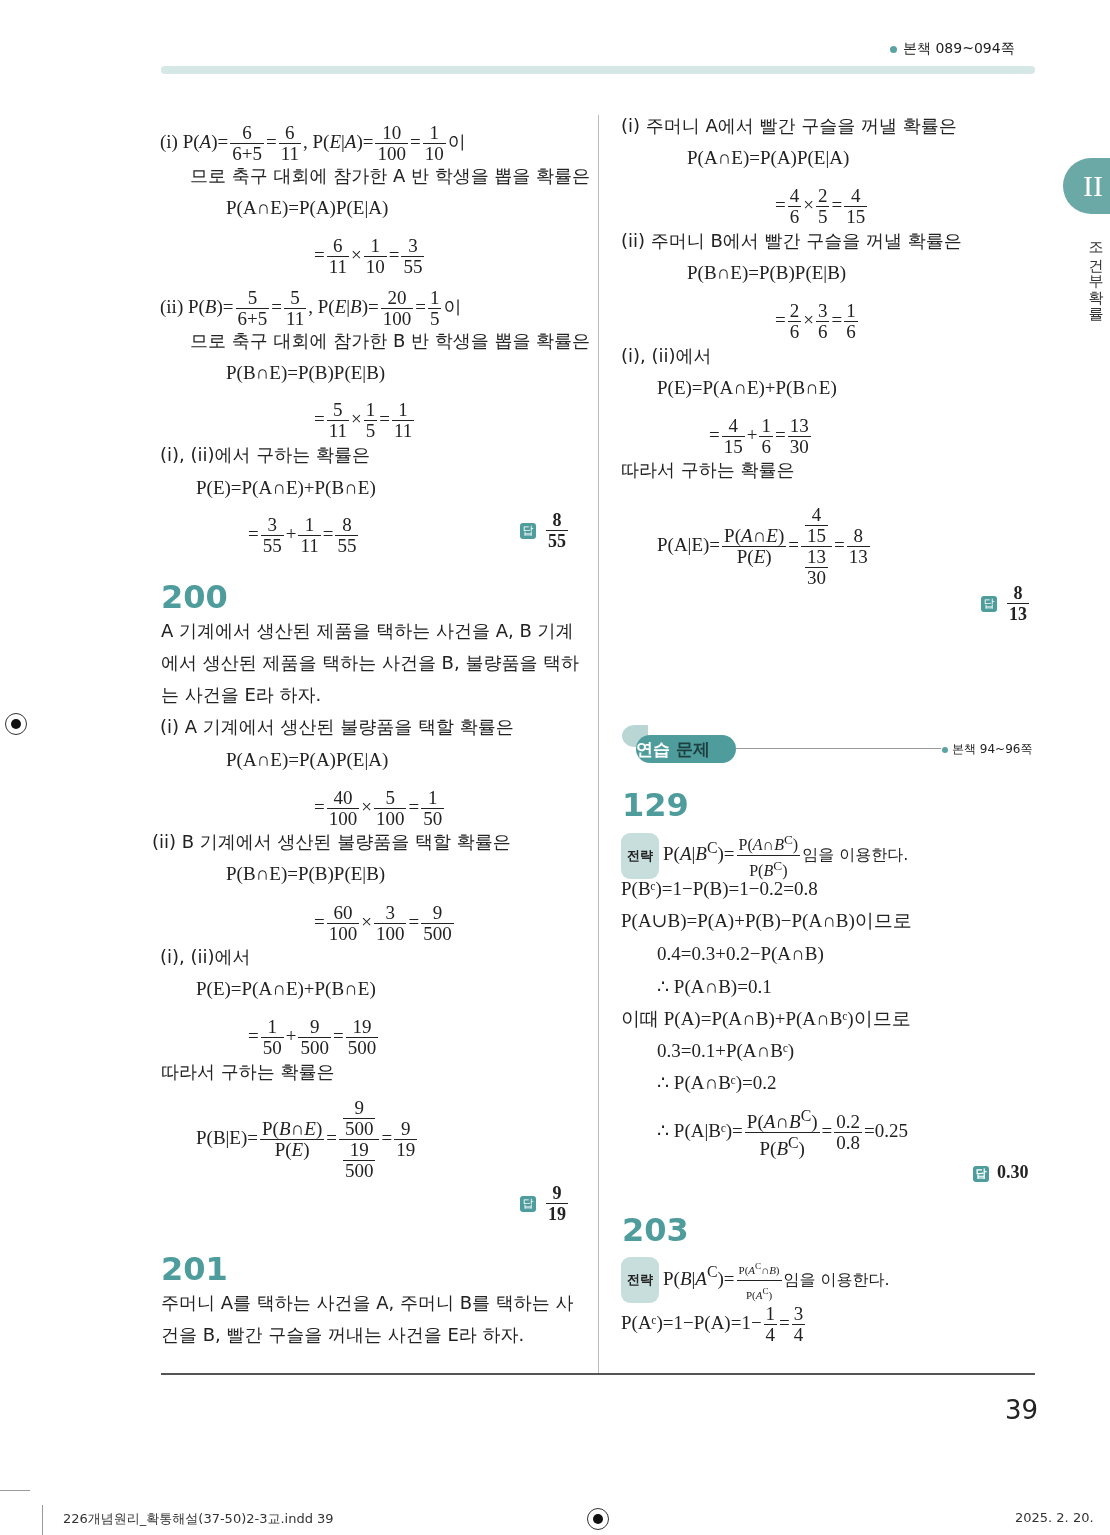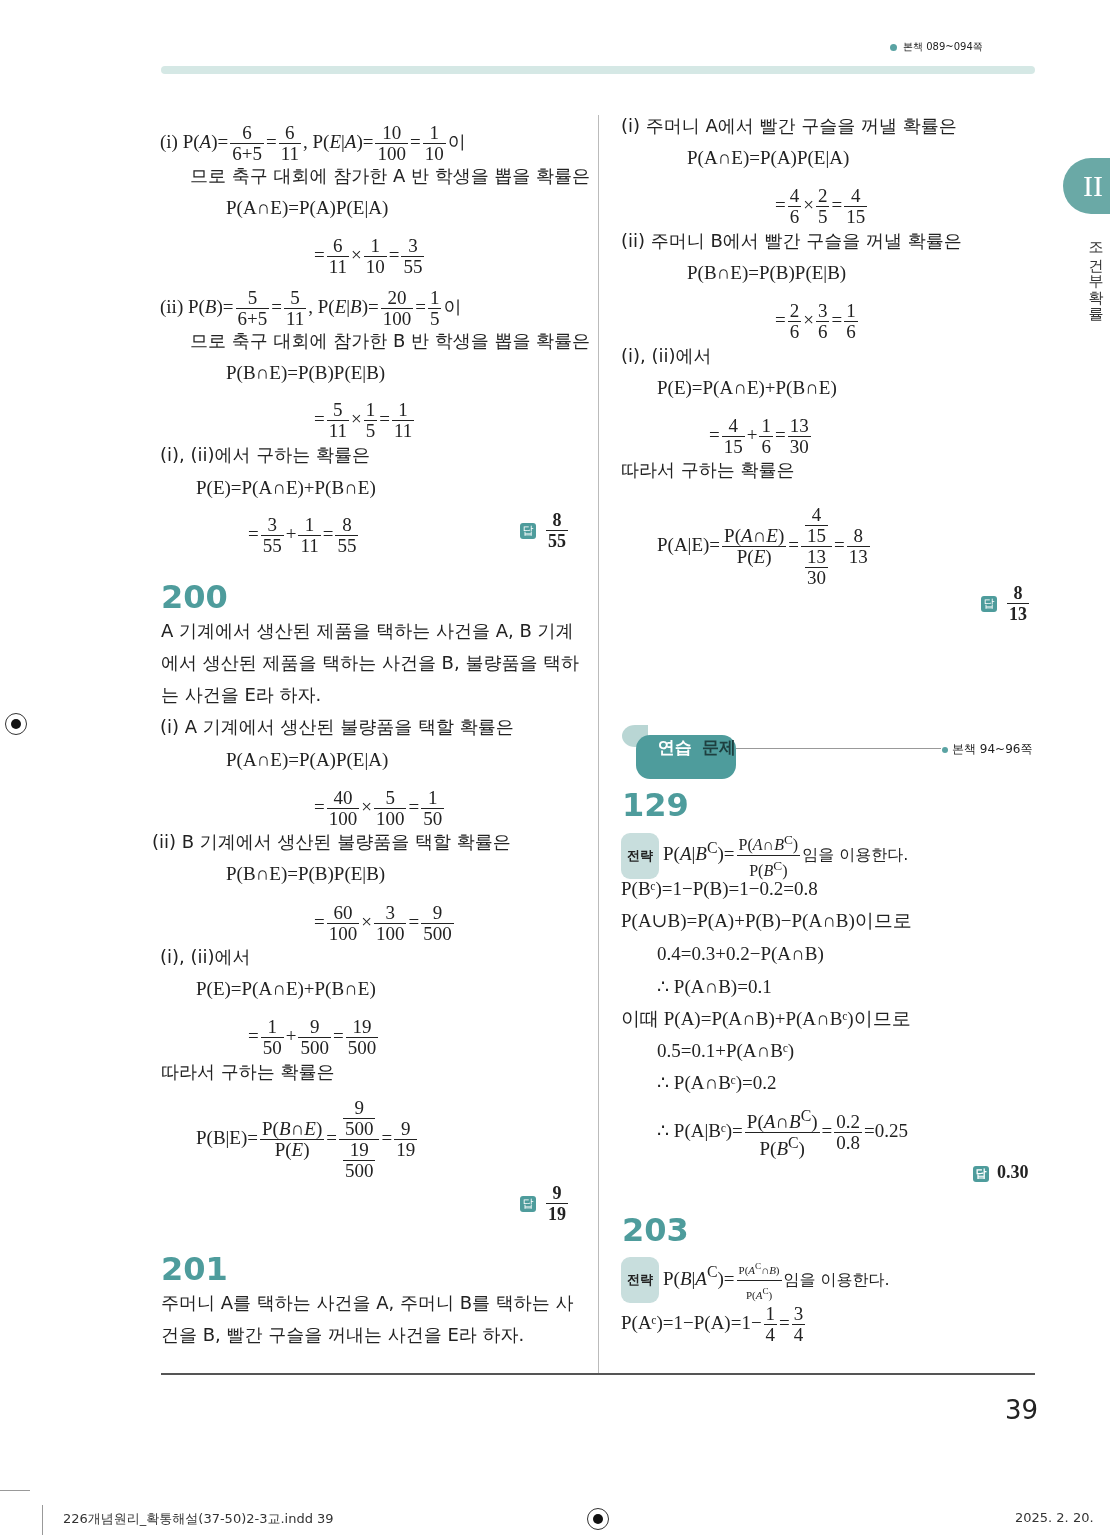--- a/index.html
+++ b/index.html
@@ -1,37 +1,37 @@
 <!DOCTYPE html>
 <html><head>
 <meta charset="utf-8">
 <style>
   html,body{margin:0;padding:0;background:#fff;}
   body{width:1110px;height:1535px;position:relative;overflow:hidden;color:#222;
        font-family:"DejaVu Sans", "Liberation Sans", sans-serif;}
   .serif{font-family:"Liberation Serif","DejaVu Serif",serif;}
-  .hdr-ref{position:absolute;left:890px;top:40px;font-size:10px;color:#222;white-space:nowrap;}
+  .hdr-ref{position:absolute;left:890px;top:40px;font-size:14px;color:#222;white-space:nowrap;}
   .hdr-ref .dot{display:inline-block;width:7px;height:7px;border-radius:50%;background:#5aa3a3;margin-right:6px;vertical-align:middle;}
   .hdr-bar{position:absolute;left:161px;top:66px;width:874px;height:8px;background:#d5e8e5;border-radius:4px;}
   .tab{position:absolute;left:1063px;top:158px;width:60px;height:56px;background:#6aa9a6;border-radius:28px 0 0 28px;color:#fff;font-size:30px;line-height:56px;padding-left:20px;box-sizing:border-box;}
   .vert{position:absolute;left:1086px;top:232px;writing-mode:vertical-rl;font-size:15px;color:#333;letter-spacing:1px;}
   .divider-v{position:absolute;left:598px;top:115px;width:1px;height:1258px;background:#bbb;}
   .divider-h{position:absolute;left:161px;top:1373px;width:874px;height:2px;background:#555;}
   .line{position:absolute;font-size:19px;white-space:nowrap;line-height:24px;}
   .kr{font-family:"DejaVu Sans",sans-serif;font-size:18px;}
   .num{position:absolute;font-size:32px;font-weight:bold;color:#4e9c9c;font-family:"DejaVu Sans",sans-serif;}
   .frac{display:inline-block;vertical-align:middle;text-align:center;margin:0 2px;line-height:20px;}
   .frac .n{display:block;border-bottom:1px solid #222;padding:0 2px;}
   .frac .d{display:block;padding:0 2px;}
   i{font-style:italic;}
   .ans{position:absolute;white-space:nowrap;}
   .ans .badge{display:inline-block;width:16px;height:16px;background:#4e9c9c;color:#fff;font-size:11px;line-height:16px;text-align:center;border-radius:3px;vertical-align:middle;margin-right:8px;}
   .ans .frac{font-weight:bold;font-size:18px;}
   .strat{display:inline-block;background:#c8dedd;color:#222;font-size:13px;font-weight:bold;padding:11px 6px;border-radius:9px;vertical-align:middle;margin-right:4px;}
-  .practice{position:absolute;left:636px;top:735px;width:100px;height:44px;background:#4e9c9c;border-radius:14px;color:#fff;font-size:17px;font-weight:bold;line-height:28px;text-align:right;font-family:Liberation Mono, monospace;}
+  .practice{position:absolute;left:636px;top:735px;width:100px;height:28px;background:#4e9c9c;border-radius:14px;color:#fff;font-size:17px;font-weight:bold;line-height:28px;text-align:left;}
   .practice .b{color:#1e3f3f;}
   .practice-line{position:absolute;left:736px;top:748px;width:205px;height:1px;background:#999;}
   .practice-ref{position:absolute;left:942px;top:741px;font-size:12px;white-space:nowrap;}
   .practice-ref .dot{display:inline-block;width:6px;height:6px;background:#5aa3a3;border-radius:50%;margin-right:4px;vertical-align:middle;}
   .leaf{position:absolute;left:622px;top:725px;width:26px;height:22px;background:#b9d6d4;border-radius:50% 0 50% 50%;}
   .page-num{position:absolute;left:1005px;top:1395px;font-size:26px;color:#222;}
   .footer{position:absolute;top:1510px;font-size:13px;color:#333;}
   .reg{position:absolute;width:20px;height:20px;border:1px solid #333;border-radius:50%;}
   .reg::after{content:"";position:absolute;left:5px;top:5px;width:10px;height:10px;background:#111;border-radius:50%;}
   .crop{position:absolute;background:#999;}
@@ -103,21 +103,21 @@
 <div class="practice-line"></div>
 <div class="practice-ref"><span class="dot"></span><span>본책 94~96쪽</span></div>
 
 <div class="num" style="left:622px;top:786px">129</div>
 <div class="line serif" style="left:621px;top:830px"><span class="strat kr">전략</span>P(<i>A</i>|<i>B</i><sup>C</sup>)=<span class="frac" style="font-size:16px"><span class="n">P(<i>A</i>∩<i>B</i><sup>C</sup>)</span><span class="d">P(<i>B</i><sup>C</sup>)</span></span><span class="kr" style="font-size:16px">임을 이용한다.</span></div>
 <div class="line serif" style="left:621px;top:877px">P(Bᶜ)=1−P(B)=1−0.2=0.8</div>
 <div class="line serif" style="left:621px;top:909px">P(A∪B)=P(A)+P(B)−P(A∩B)이므로</div>
 <div class="line serif" style="left:657px;top:942px">0.4=0.3+0.2−P(A∩B)</div>
 <div class="line serif" style="left:657px;top:975px">∴ P(A∩B)=0.1</div>
 <div class="line serif" style="left:621px;top:1007px">이때 P(A)=P(A∩B)+P(A∩Bᶜ)이므로</div>
-<div class="line serif" style="left:657px;top:1039px">0.5=0.1+P(A∩Bᶜ)</div>
+<div class="line serif" style="left:657px;top:1039px">0.3=0.1+P(A∩Bᶜ)</div>
 <div class="line serif" style="left:657px;top:1071px">∴ P(A∩Bᶜ)=0.2</div>
 <div class="line serif" style="left:657px;top:1106px"><span>∴ P(A|Bᶜ)=</span><span class="frac"><span class="n">P(<i>A</i>∩<i>B</i><sup>C</sup>)</span><span class="d">P(<i>B</i><sup>C</sup>)</span></span>=<span class="frac"><span class="n">0.2</span><span class="d">0.8</span></span>=0.25</div>
 <div class="ans serif" style="left:973px;top:1162px;font-size:18px;font-weight:bold"><span class="badge kr">답</span><span>0.30</span></div>
 
 <div class="num" style="left:622px;top:1211px">203</div>
 <div class="line serif" style="left:621px;top:1256px"><span class="strat kr">전략</span>P(<i>B</i>|<i>A</i><sup>C</sup>)=<span class="frac" style="font-size:11px"><span class="n">P(<i>A</i><sup>C</sup>∩<i>B</i>)</span><span class="d">P(<i>A</i><sup>C</sup>)</span></span><span class="kr" style="font-size:16px">임을 이용한다.</span></div>
 <div class="line serif" style="left:621px;top:1304px"><span>P(Aᶜ)=1−P(A)=1−</span><span class="frac"><span class="n">1</span><span class="d">4</span></span>=<span class="frac"><span class="n">3</span><span class="d">4</span></span></div>
 
 <div class="divider-h"></div>
 <div class="page-num">39</div>

